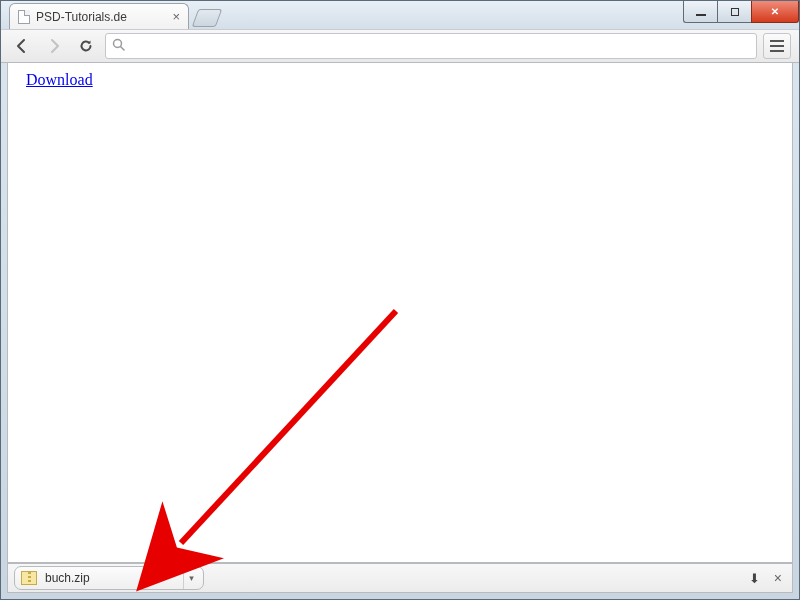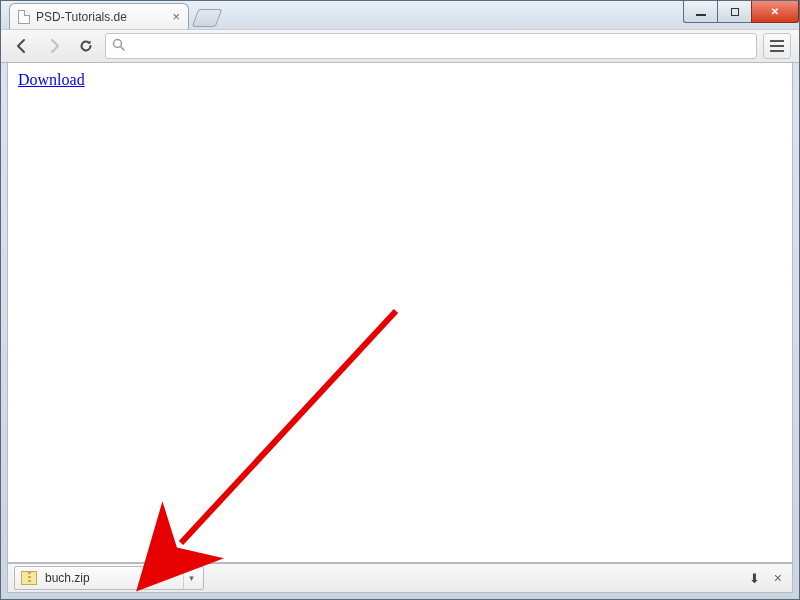--- a/index.html
+++ b/index.html
@@ -122,38 +122,38 @@
   .menu-btn .bar { width: 14px; height: 2px; background: #555; }
 
   .viewport {
     position: absolute;
     top: 62px; left: 6px; right: 6px; bottom: 36px;
     background: #fff;
     border: 1px solid #b7bbbf;
     border-top: none;
     overflow: hidden;
   }
-  .page-body { padding: 8px 10px; }
+  .page-body { padding: 8px 10px; margin-left: 8px; }
   .page-body a { color: #0000ee; text-decoration: underline; font-size: 16px; font-family: "Times New Roman", serif; }
 
   .dl-shelf {
     position: absolute;
     left: 6px; right: 6px; bottom: 6px;
     height: 30px;
     background: linear-gradient(#f7f7f7, #ececec);
     border: 1px solid #b7bbbf;
     display: flex; align-items: center;
     padding: 0 6px;
     gap: 8px;
   }
   .dl-item {
     height: 24px;
     background: linear-gradient(#fcfcfc, #efefef);
     border: 1px solid #b7bbbf;
-    border-radius: 2px;
+    border-radius: 7px;
     display: flex; align-items: center;
     padding: 0 4px 0 6px;
     gap: 8px;
     font-size: 12px; color: #333;
     min-width: 190px;
   }
   .dl-item .zip-ic {
     width: 16px; height: 14px;
     background: #f6e7a3;
     border: 1px solid #caa94b;

